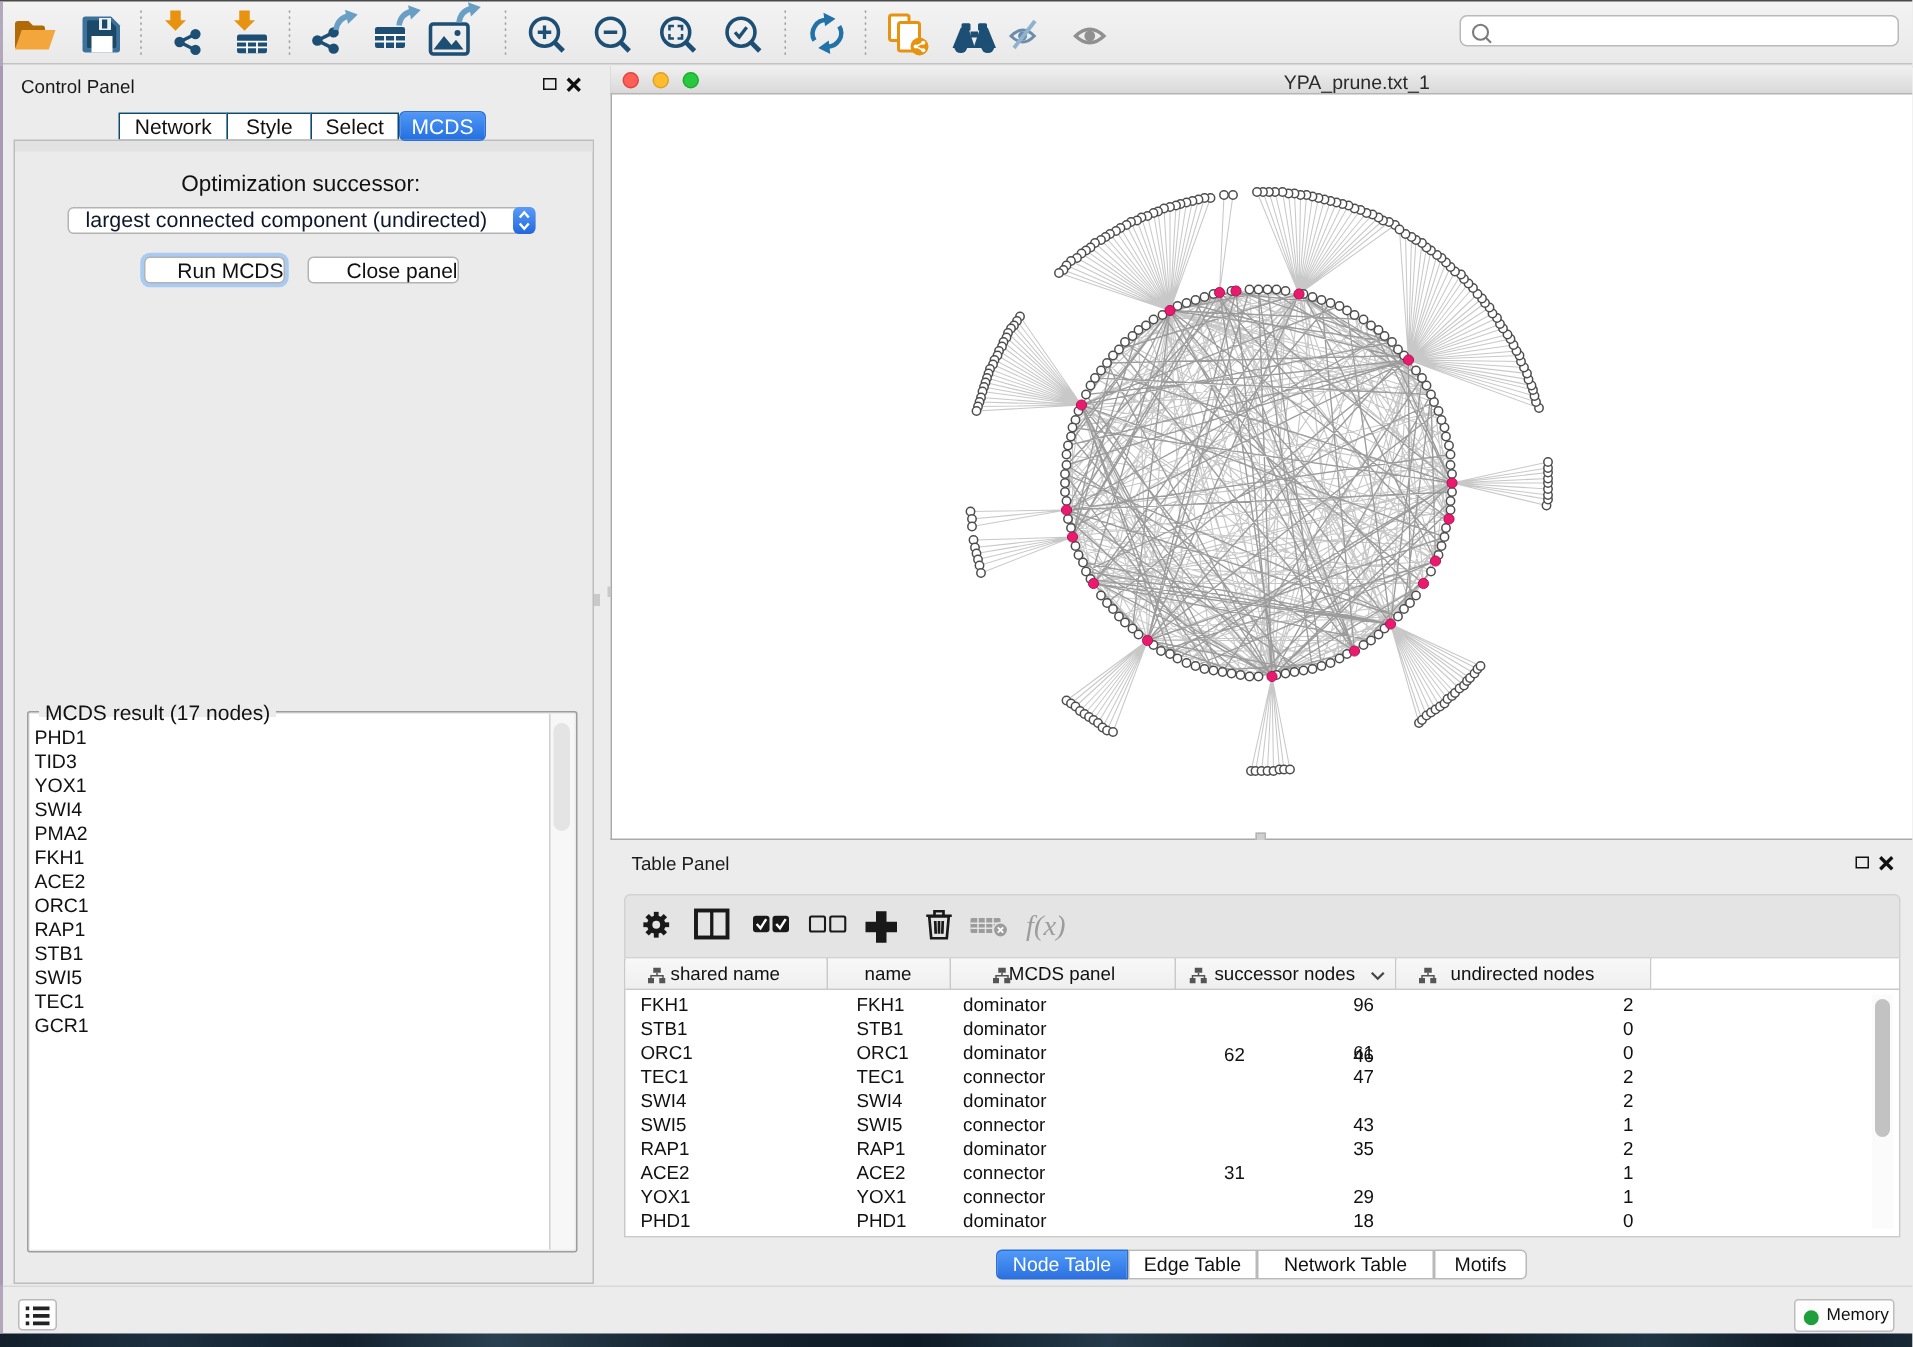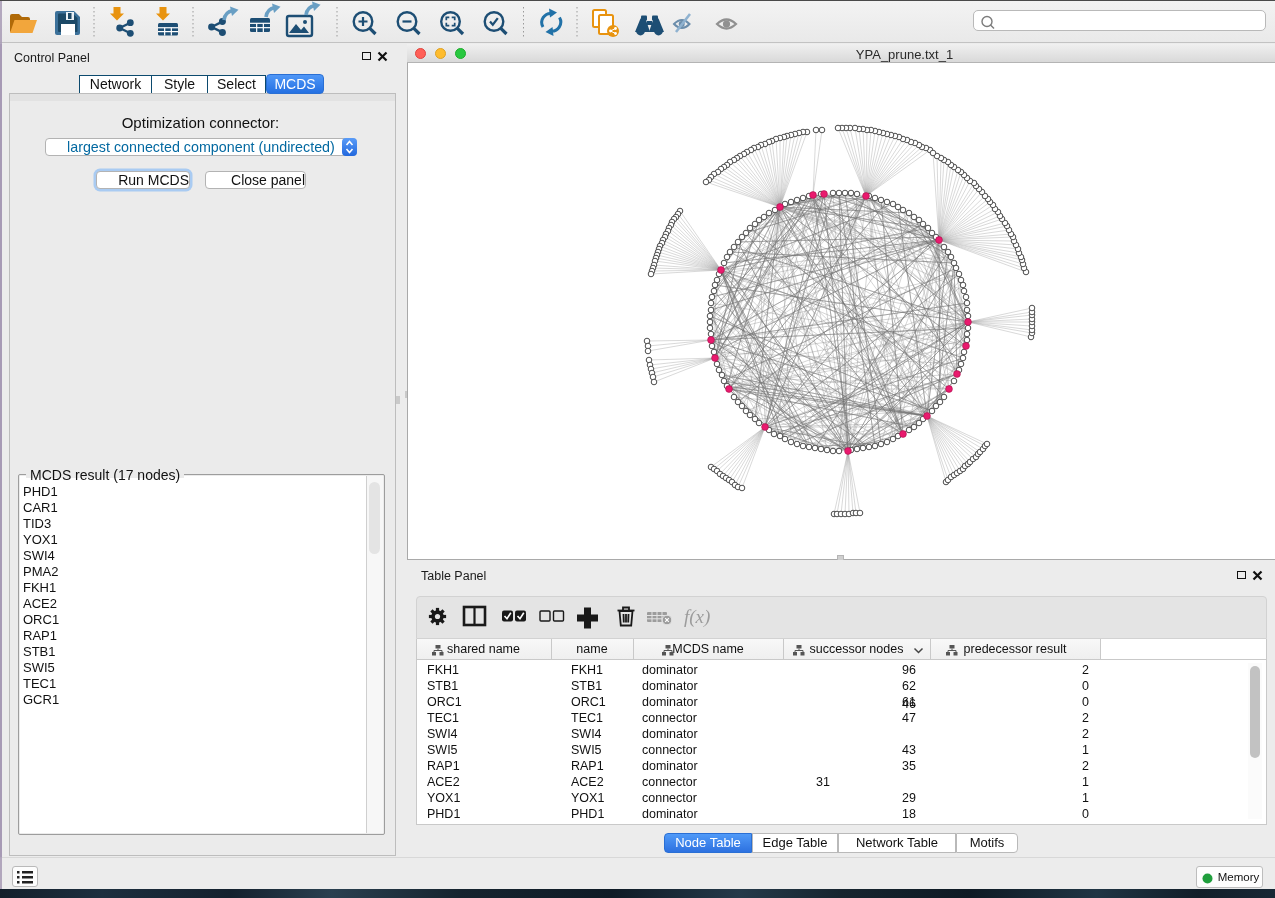--- a/index.html
+++ b/index.html
@@ -6,21 +6,21 @@
 .abs{position:absolute}
 #toolbar{left:0;top:0;width:1275px;height:43px;background:linear-gradient(#f3f3f3,#e9e9e9);border-top:1px solid #4a4a4a;border-bottom:1px solid #c2c2c2}
 #cp{left:0;top:44px;width:401px;height:813px;background:#ececec;border-left:2px solid #a295b2}
 #search{left:973px;top:10px;width:293px;height:21px;background:#fff;border:1px solid #b9b9b9;border-radius:5px}
 .t13{font-size:13px;color:#111;position:absolute;white-space:nowrap}
 .t12{font-size:12.5px;color:#1a1a1a;position:absolute;white-space:nowrap}
 .tab{position:absolute;top:75px;height:19px;background:#fff;border:1px solid #0c4a6e;font-size:14px;color:#111;text-align:center;line-height:17px}
 #tabsel{position:absolute;left:266px;top:74px;width:58px;height:20px;background:linear-gradient(#4f97f7,#2470e2);color:#fff;border:1px solid #2a6fd4;border-radius:4px;font-size:14px;text-align:center;line-height:18px;z-index:3}
 #cpbox{left:9px;top:93px;width:387px;height:763px;background:#ebebeb;border:1px solid #bdbdbd}
 #cpbox2{left:10px;top:94px;width:385px;height:7px;background:#e2e2e2}
-#dropdown{left:45px;top:138px;width:312px;height:18px;background:#fff;border:1px solid #b3b3b3;border-radius:4px;font-size:14.3px;color:#0369a1;line-height:16px;padding-left:21px}
+#dropdown{left:45px;top:138px;width:312px;height:18px;background:#fff;border:1px solid #b3b3b3;border-radius:4px;font-size:14.3px;color:#0f172a;line-height:16px;padding-left:11px}
 #ddstep{position:absolute;right:-1px;top:-1px;width:15px;height:18px;border-radius:4px;background:linear-gradient(#5a9cf8,#2268dd)}
 .btn{position:absolute;height:18px;background:#fff;border:1px solid #b3b3b3;border-radius:4px;font-size:14px;color:#111;text-align:right;line-height:16px}
 #runbtn{left:96px;top:171px;width:94px;box-shadow:0 0 0 2.5px #a9cbf2}
 #closebtn{left:205px;top:171px;width:101px}
 #fs{left:18px;top:474px;width:367px;height:361px;border:1px solid #9d9d9d;border-radius:2px}
 #fslegend{left:26px;top:467px;background:linear-gradient(#ebebeb 0,#ebebeb 68%,#fff 68%);padding:0 4px;font-size:14px;color:#111;position:absolute;z-index:6}
 #mlist{left:20px;top:476px;width:346px;height:357px;background:#fff;font-size:13px;color:#111;line-height:16px;padding:8px 0 0 3px}
 #msb{left:366px;top:476px;width:17px;height:357px;background:#f7f7f7;border-left:1px solid #cfcfcf}
 #msbthumb{position:absolute;left:2px;top:6px;width:11px;height:72px;background:#e4e4e4;border-radius:6px}
 #nw{left:407px;top:44px;width:868px;height:516px;background:#fff;border:1px solid #a9a9a9;border-right:none}
@@ -144,31 +144,30 @@
 <div class="abs" style="left:362px;top:52px;width:9px;height:8px;border:1.6px solid #111"></div>
 <svg class="abs" style="left:377px;top:51px" width="11" height="11">
     <path d="M1.5 1.5l8 8M9.5 1.5l-8 8" stroke="#111" stroke-width="2.2"></path>
   </svg>
 <div class="tab" style="left:79px;width:73px">Network</div>
 <div class="tab" style="left:151px;width:57px">Style</div>
 <div class="tab" style="left:207px;width:59px">Select</div>
 <div id="tabsel">MCDS</div>
 <div class="abs" id="cpbox"></div>
 <div class="abs" id="cpbox2"></div>
-<div class="t13" style="left:0;top:114px;width:401px;text-align:center;font-size:15px">Optimization connector:</div>
+<div class="t13" style="left:0;top:114px;width:401px;text-align:center;font-size:15px">Optimization successor:</div>
 <div class="abs" id="dropdown">largest connected component (undirected)<div id="ddstep"><svg width="15" height="18">
         <path d="M4.5 7l3-3.5L10.5 7M4.5 11l3 3.5 3-3.5" stroke="#fff" stroke-width="1.6" fill="none"></path>
       </svg></div></div>
 <div class="btn" id="runbtn">Run MCDS</div>
 <div class="btn" id="closebtn">Close panel</div>
 <div class="abs" id="fs"></div>
 <div id="fslegend">MCDS result (17 nodes)</div>
 <div class="abs" id="mlist">
     <div>PHD1</div>
-    <div>CAR1</div>
     <div>TID3</div>
     <div>YOX1</div>
     <div>SWI4</div>
     <div>PMA2</div>
     <div>FKH1</div>
     <div>ACE2</div>
     <div>ORC1</div>
     <div>RAP1</div>
     <div>STB1</div>
     <div>SWI5</div>
@@ -558,59 +557,59 @@
 <div class="td" style="left:416px;width:135px;top:642px;text-align:center;line-height:15px">shared name</div>
 <svg class="abs" style="left:432.05px;top:645px" width="12" height="11">
     <g fill="#555">
       <rect x="3.5" y="0" width="5" height="3.5"></rect>
       <rect x="0" y="7" width="4" height="3.5"></rect>
       <rect x="7.5" y="7" width="4" height="3.5"></rect>
     </g>
     <path d="M6 3.5v2M2 7V5.5h8V7" stroke="#555" fill="none"></path>
   </svg>
 <div class="td" style="left:551px;width:82px;top:642px;text-align:center;line-height:15px">name</div>
-<div class="td" style="left:633px;width:150px;top:642px;text-align:center;line-height:15px">MCDS name</div>
+<div class="td" style="left:633px;width:150px;top:642px;text-align:center;line-height:15px">MCDS panel</div>
 <svg class="abs" style="left:662.45px;top:645px" width="12" height="11">
     <g fill="#555">
       <rect x="3.5" y="0" width="5" height="3.5"></rect>
       <rect x="0" y="7" width="4" height="3.5"></rect>
       <rect x="7.5" y="7" width="4" height="3.5"></rect>
     </g>
     <path d="M6 3.5v2M2 7V5.5h8V7" stroke="#555" fill="none"></path>
   </svg>
 <div class="td" style="left:783px;width:147px;top:642px;text-align:center;line-height:15px">successor nodes</div>
 <svg class="abs" style="left:793.25px;top:645px" width="12" height="11">
     <g fill="#555">
       <rect x="3.5" y="0" width="5" height="3.5"></rect>
       <rect x="0" y="7" width="4" height="3.5"></rect>
       <rect x="7.5" y="7" width="4" height="3.5"></rect>
     </g>
     <path d="M6 3.5v2M2 7V5.5h8V7" stroke="#555" fill="none"></path>
   </svg>
-<div class="td" style="left:930px;width:170px;top:642px;text-align:center;line-height:15px">predecessor result</div>
+<div class="td" style="left:930px;width:170px;top:642px;text-align:center;line-height:15px">undirected nodes</div>
 <svg class="abs" style="left:945.85px;top:645px" width="12" height="11">
     <g fill="#555">
       <rect x="3.5" y="0" width="5" height="3.5"></rect>
       <rect x="0" y="7" width="4" height="3.5"></rect>
       <rect x="7.5" y="7" width="4" height="3.5"></rect>
     </g>
     <path d="M6 3.5v2M2 7V5.5h8V7" stroke="#555" fill="none"></path>
   </svg>
 <svg class="abs" style="left:913px;top:647px" width="12" height="8">
     <path d="M1.5 1.5l4 4 4-4" stroke="#444" stroke-width="1.5" fill="none"></path>
   </svg>
 <div class="td" style="left:427px;top:662px">FKH1</div>
 <div class="td" style="left:571px;top:662px">FKH1</div>
 <div class="td" style="left:642px;top:662px">dominator</div>
 <div class="td" style="left:816px;top:662px;width:100px;text-align:right;left:816px">96</div>
 <div class="td" style="left:989px;top:662px;width:100px;text-align:right">2</div>
 <div class="td" style="left:427px;top:678px">STB1</div>
 <div class="td" style="left:571px;top:678px">STB1</div>
 <div class="td" style="left:642px;top:678px">dominator</div>
-<div class="td" style="left:816px;top:678px;width:100px;text-align:right;left:816px">62</div>
+<div class="td" style="left:816px;top:695px;width:100px;text-align:left;left:816px">62</div>
 <div class="td" style="left:989px;top:678px;width:100px;text-align:right">0</div>
 <div class="td" style="left:427px;top:694px">ORC1</div>
 <div class="td" style="left:571px;top:694px">ORC1</div>
 <div class="td" style="left:642px;top:694px">dominator</div>
 <div class="td" style="left:816px;top:694px;width:100px;text-align:right;left:816px">61</div>
 <div class="td" style="left:989px;top:694px;width:100px;text-align:right">0</div>
 <div class="td" style="left:427px;top:710px">TEC1</div>
 <div class="td" style="left:571px;top:710px">TEC1</div>
 <div class="td" style="left:642px;top:710px">connector</div>
 <div class="td" style="left:816px;top:710px;width:100px;text-align:right;left:816px">47</div>

